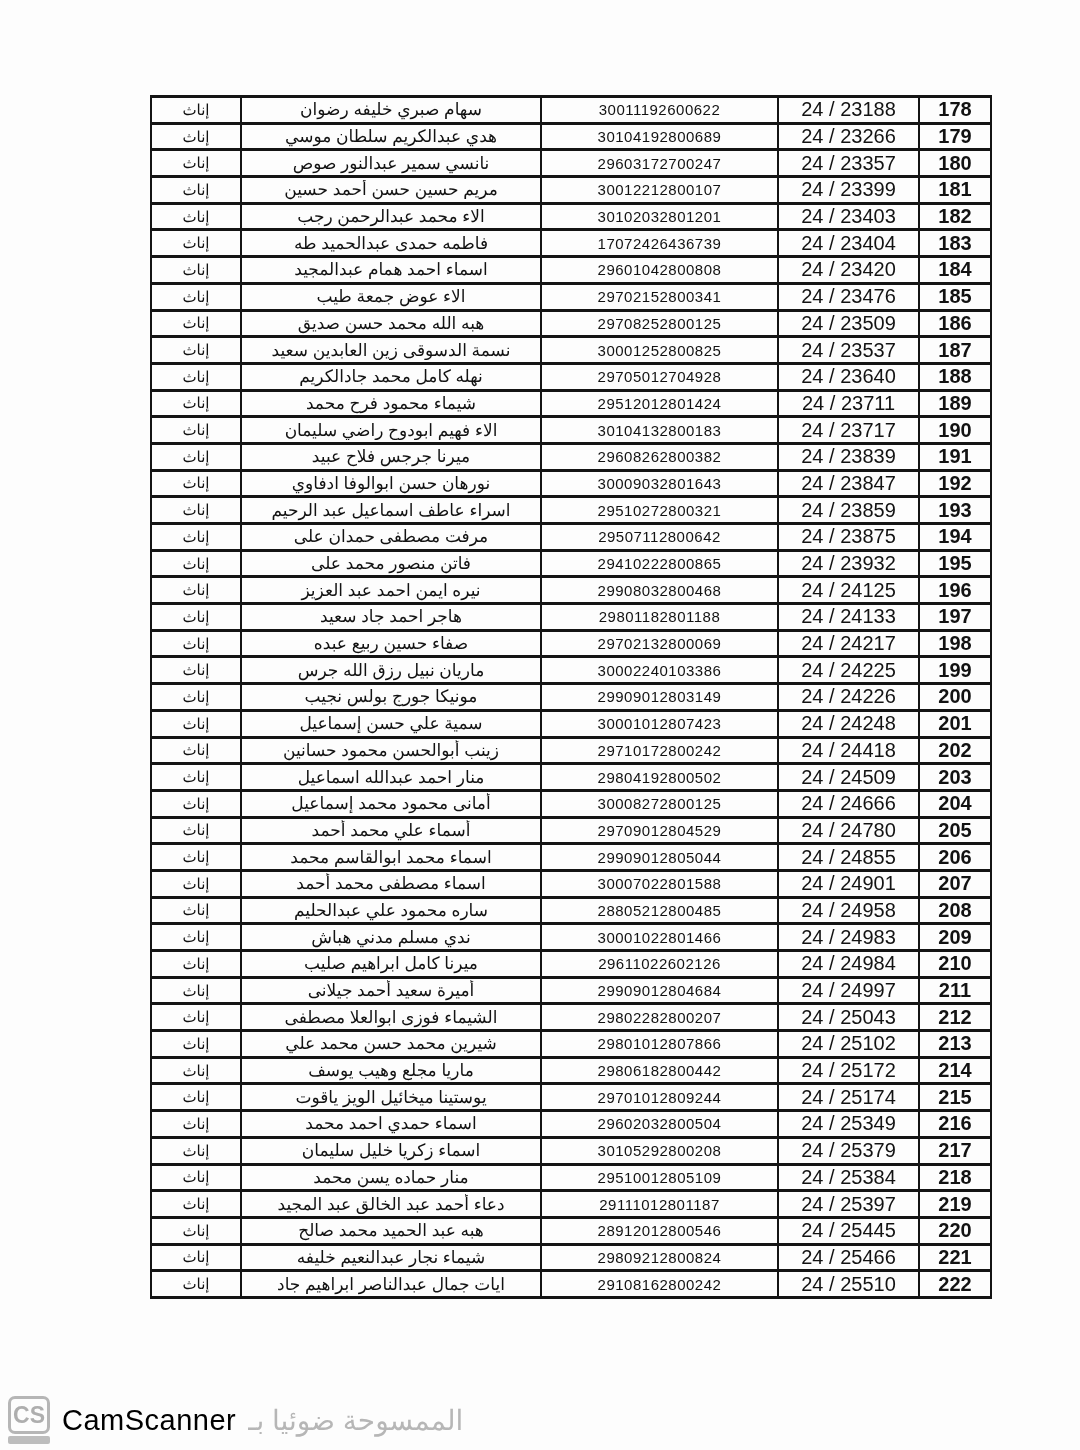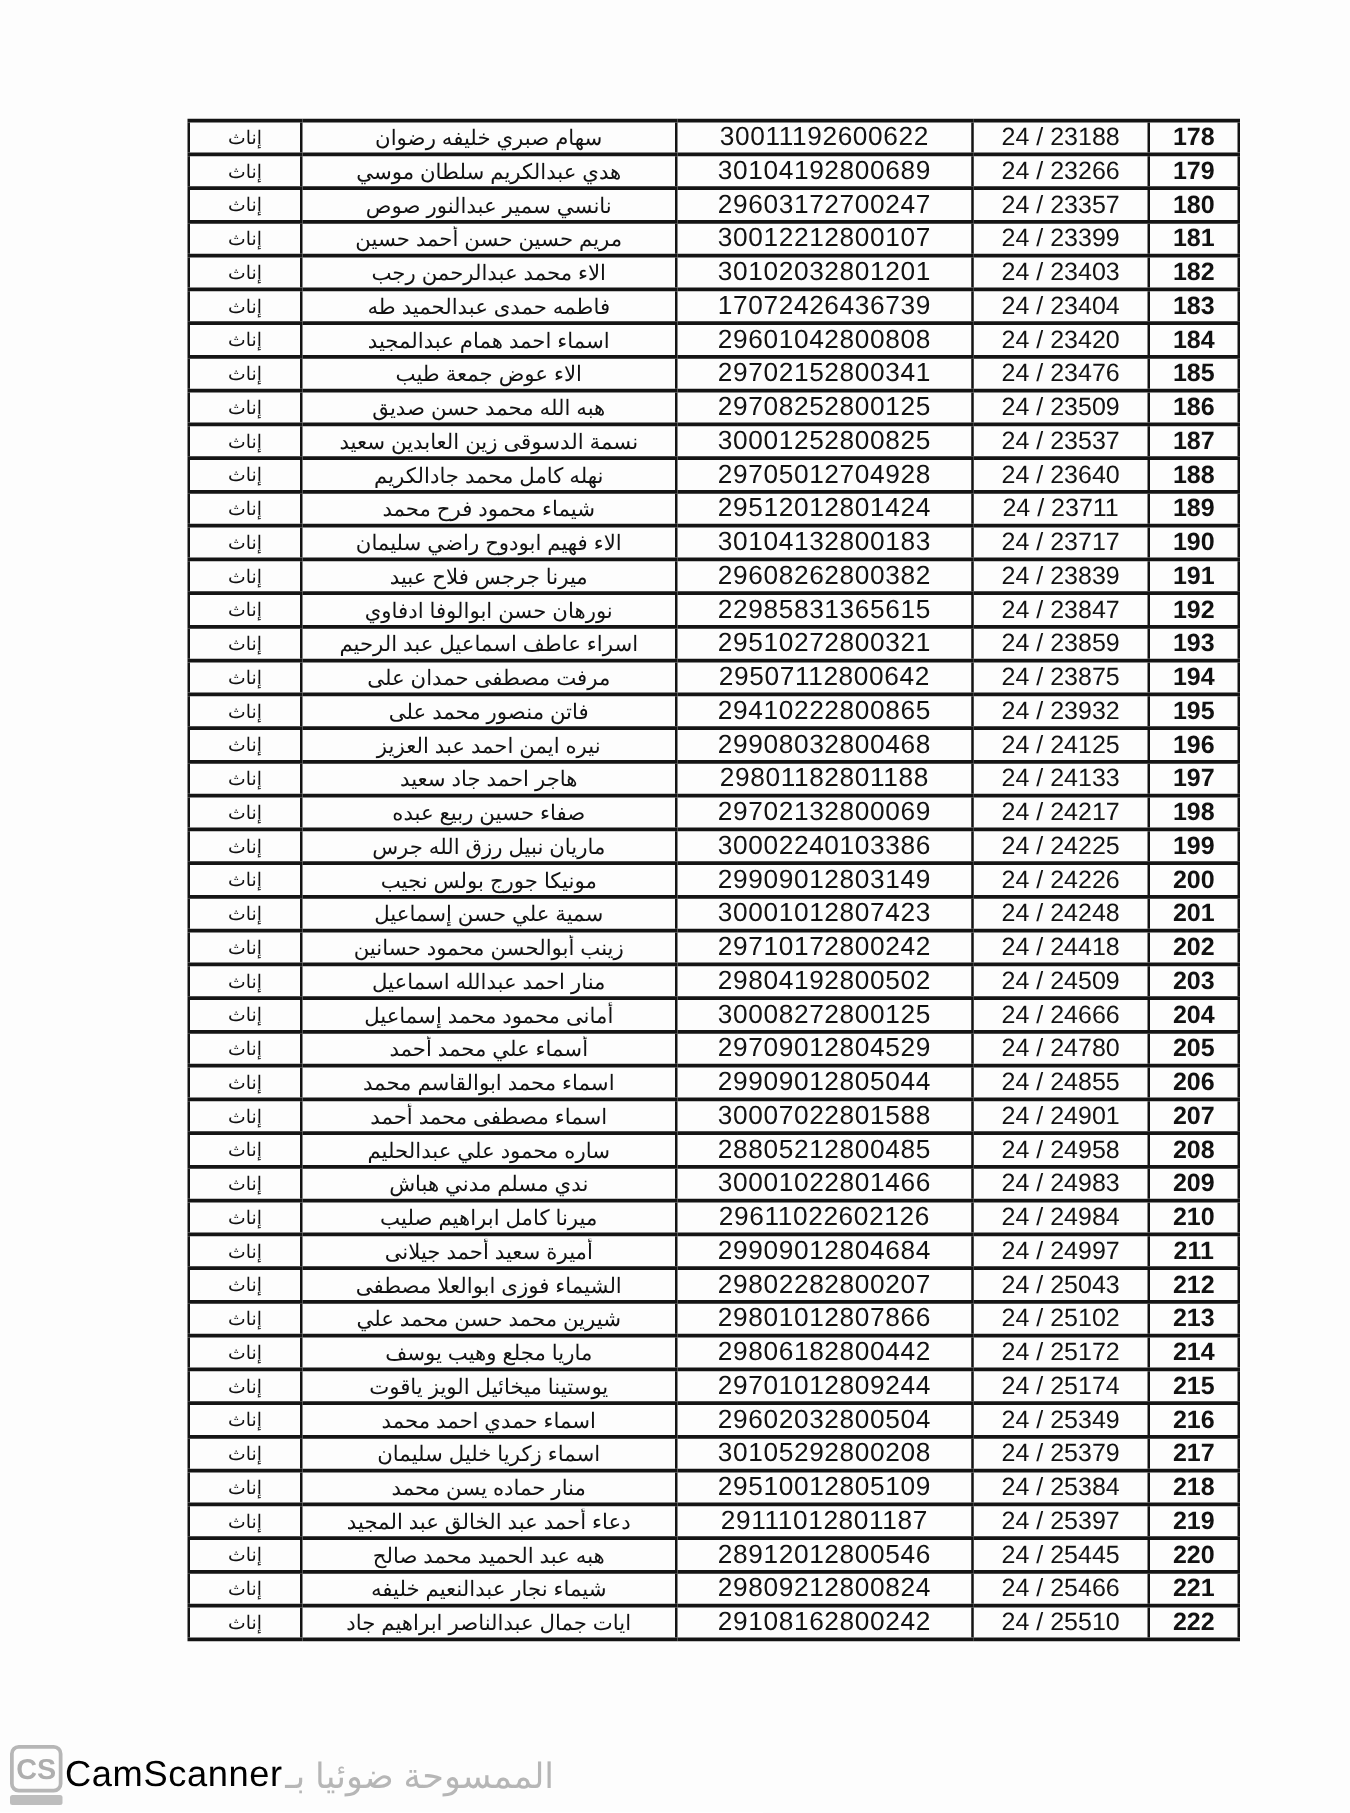--- a/index.html
+++ b/index.html
@@ -30,31 +30,31 @@
     border-width: 3px 2px;
     padding: 0;
     text-align: center;
     vertical-align: middle;
     color: #121212;
     overflow: hidden;
     white-space: nowrap;
   }
   td.c-gender { font-size: 15px; }
   td.c-name   { font-size: 17px; border-radius: 11px; }
-  td.c-id     { font-size: 21px; letter-spacing: 0.5px; }
+  td.c-id     { font-size: 15px; letter-spacing: 0.5px; }
   td.c-case   { font-size: 20px; }
   td.c-num    { font-size: 20px; font-weight: bold; }
 
   .watermark {
     position: absolute;
     left: 8px;
     top: 1396px;
     display: flex;
     align-items: center;
-    gap: 2px;
+    gap: 12px;
     color: #b6b6b6;
   }
   .cs-logo {
     width: 42px;
     height: 48px;
     display: flex;
     flex-direction: column;
     align-items: stretch;
   }
   .cs-box {
@@ -206,21 +206,21 @@
     <td class="c-gender" dir="rtl">إناث</td>
     <td class="c-name" dir="rtl">ميرنا جرجس فلاح عبيد</td>
     <td class="c-id" dir="ltr">29608262800382</td>
     <td class="c-case" dir="ltr">24 / 23839</td>
     <td class="c-num" dir="ltr">191</td>
   </tr>
 
   <tr>
     <td class="c-gender" dir="rtl">إناث</td>
     <td class="c-name" dir="rtl">نورهان حسن ابوالوفا ادفاوي</td>
-    <td class="c-id" dir="ltr">22985831365615</td>
+    <td class="c-id" dir="ltr">30009032801643</td>
     <td class="c-case" dir="ltr">24 / 23847</td>
     <td class="c-num" dir="ltr">192</td>
   </tr>
 
   <tr>
     <td class="c-gender" dir="rtl">إناث</td>
     <td class="c-name" dir="rtl">اسراء عاطف اسماعيل عبد الرحيم</td>
     <td class="c-id" dir="ltr">29510272800321</td>
     <td class="c-case" dir="ltr">24 / 23859</td>
     <td class="c-num" dir="ltr">193</td>

